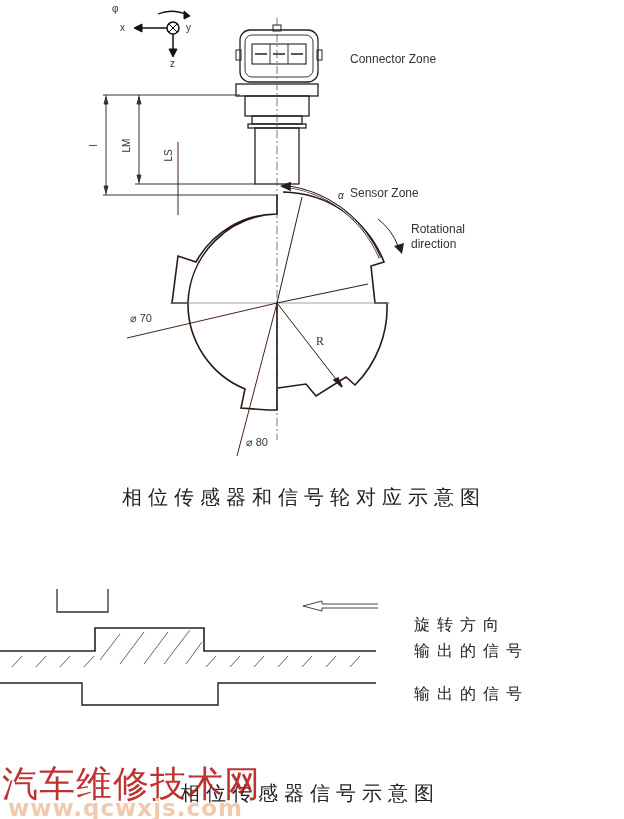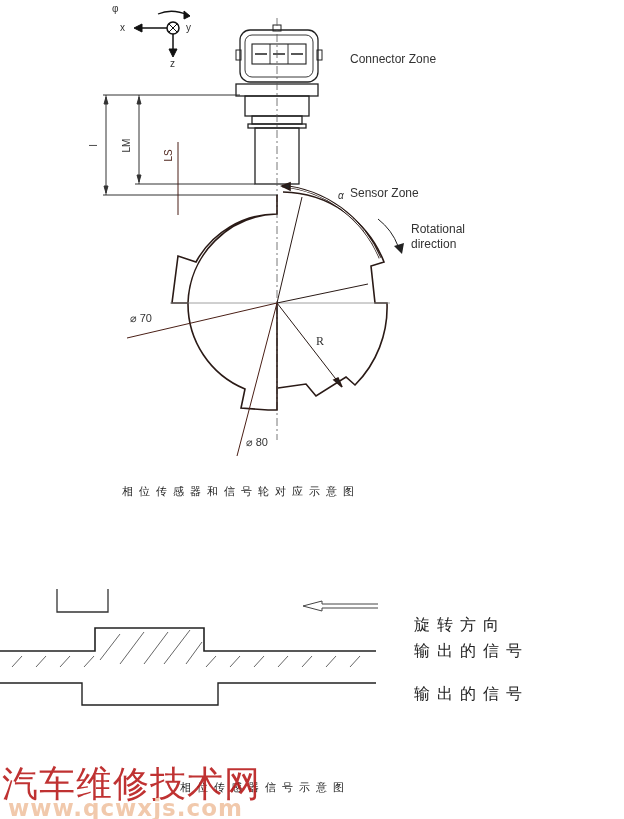--- a/index.html
+++ b/index.html
@@ -2,21 +2,21 @@
 <html><head>
 <meta charset="utf-8">
 <style>
   html, body { margin: 0; padding: 0; background: #ffffff; }
   body { width: 624px; height: 819px; position: relative; overflow: hidden;
          font-family: "DejaVu Sans", sans-serif; color: #222; }
   .abs { position: absolute; }
   svg { position: absolute; left: 0; top: 0; }
   .en-label { font-family: "Liberation Sans", sans-serif; font-size: 12px; color: #333; white-space: nowrap; text-align: center; }
   .zh-label { font-family: "DejaVu Sans", sans-serif; font-size: 16px; color: #222; letter-spacing: 7px; white-space: nowrap; }
-  .zh-caption { font-family: "DejaVu Sans", sans-serif; font-size: 11px; color: #222; letter-spacing: 6px; white-space: nowrap; }
+  .zh-caption { font-family: "DejaVu Sans", sans-serif; font-size: 20px; color: #222; letter-spacing: 6px; white-space: nowrap; }
   .dim-label { font-family: "Liberation Sans", sans-serif; font-size: 10px; color: #333; white-space: nowrap; }
   .wm-cn { font-family: "DejaVu Sans", sans-serif; font-weight: normal; font-size: 36px; color: #b91c1c; letter-spacing: 1px; white-space: nowrap; opacity: 0.9; }
   .wm-url { font-family: "DejaVu Sans", sans-serif; font-weight: bold; font-size: 23px; color: #f1c9ac; letter-spacing: 1px; white-space: nowrap; }
 </style>
 </head>
 <body>
 
 <div>
   <svg width="624" height="819" viewBox="0 0 624 819">
 

